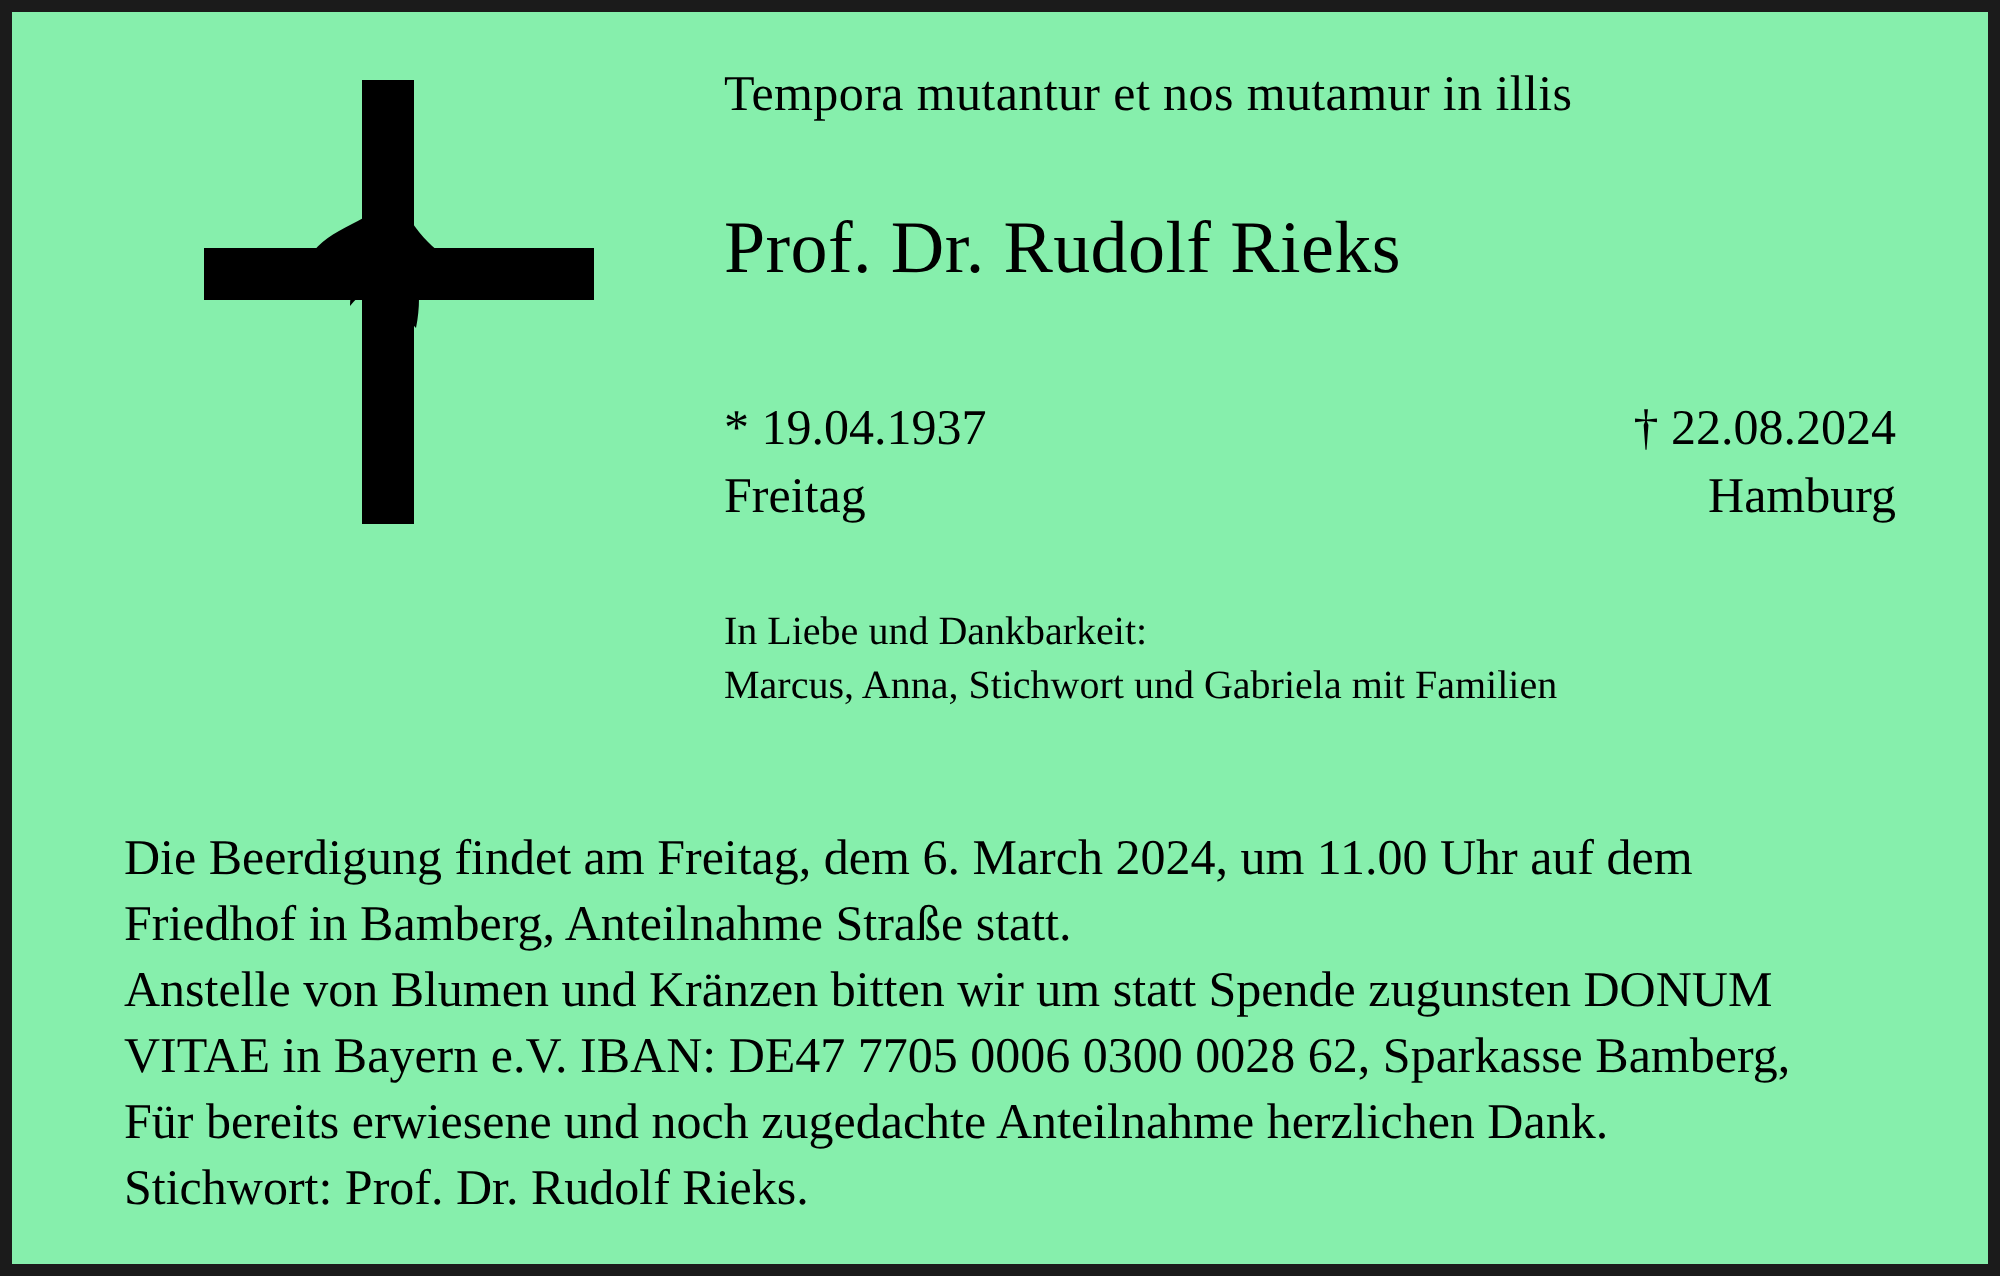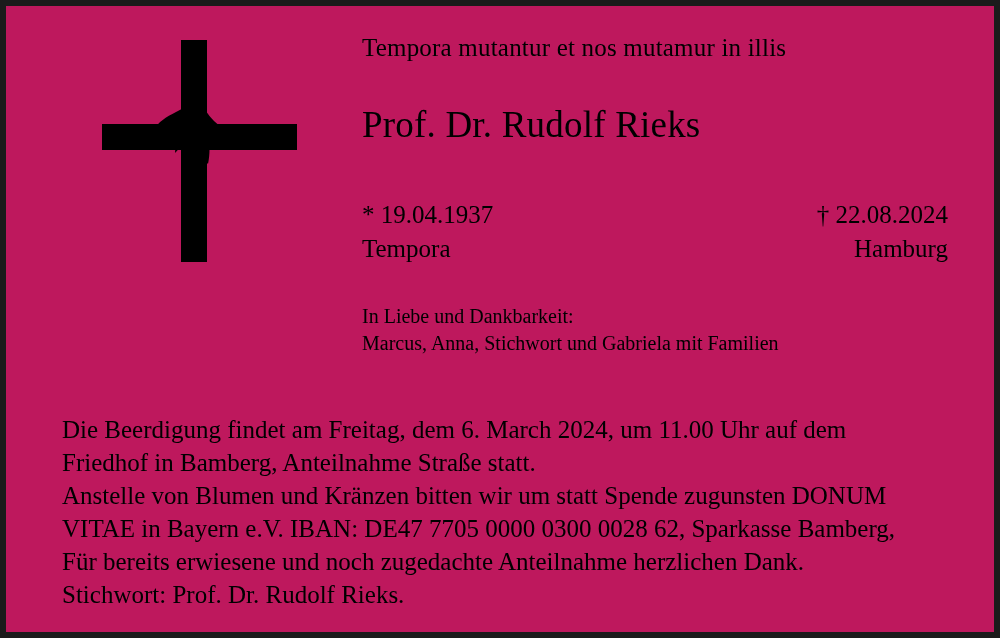--- a/index.html
+++ b/index.html
@@ -12,21 +12,21 @@
     height: 638px;
     font-family: "Liberation Serif", serif;
     color: #000000;
     overflow: hidden;
   }
   .notice {
     position: relative;
     box-sizing: border-box;
     width: 1000px;
     height: 638px;
-    background: #be185d;
+    background: #86efac;
     border: 6px solid #1b1b1b;
     padding: 0;
   }
   .inner {
     position: relative;
     width: 100%;
     height: 100%;
   }
 
   
@@ -137,33 +137,33 @@
     <div class="motto">Tempora mutantur et nos mutamur in illis</div>
 
     <div class="name">Prof. Dr. Rudolf Rieks</div>
 
     <div class="dates">
       <div class="dates-row">
         <span class="dates-left">* 19.04.1937</span>
         <span class="dates-right">† 22.08.2024</span>
       </div>
       <div class="dates-row">
-        <span class="dates-left">Tempora</span>
+        <span class="dates-left">Freitag</span>
         <span class="dates-right">Hamburg</span>
       </div>
     </div>
 
     <div class="dedication">
       <div>In Liebe und Dankbarkeit:</div>
       <div>Marcus, Anna, Stichwort und Gabriela mit Familien</div>
     </div>
 
     <div class="body-text">
       <p>Die Beerdigung findet am Freitag, dem 6. March 2024, um 11.00 Uhr auf dem</p>
       <p>Friedhof in Bamberg, Anteilnahme Straße statt.</p>
       <p>Anstelle von Blumen und Kränzen bitten wir um statt Spende zugunsten DONUM</p>
-      <p>VITAE in Bayern e.V. IBAN: DE47 7705 0000 0300 0028 62, Sparkasse Bamberg,</p>
+      <p>VITAE in Bayern e.V. IBAN: DE47 7705 0006 0300 0028 62, Sparkasse Bamberg,</p>
       <p>Für bereits erwiesene und noch zugedachte Anteilnahme herzlichen Dank.</p>
       <p>Stichwort: Prof. Dr. Rudolf Rieks.</p>
     </div>
 
   </div>
 </div>
 
 </body></html>

